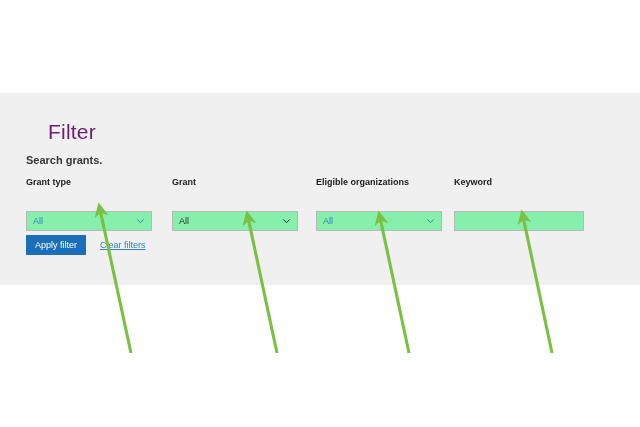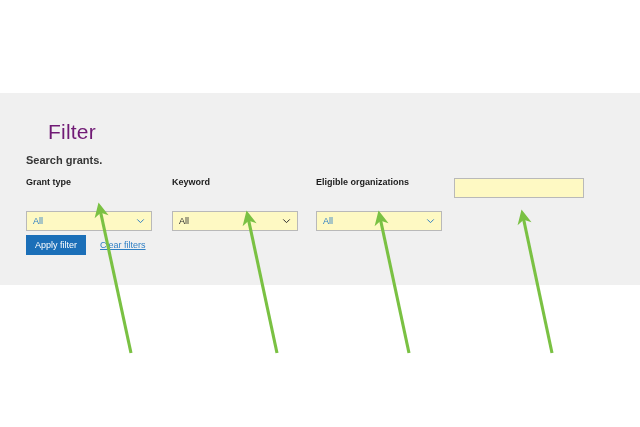--- a/index.html
+++ b/index.html
@@ -73,21 +73,21 @@
     color: #1c1c1c;
     line-height: 1;
     display: block;
     margin-bottom: 24px;
     white-space: nowrap;
   }
   .select-box,
   .text-box {
     position: relative;
     height: 20px;
-    background: #fef9c3;
+    background: #86efac;
     border: 1px solid #b9b9b9;
     box-sizing: border-box;
     display: flex;
     align-items: center;
     padding: 0 6px;
   }
   .select-value {
     font-size: 9px;
     line-height: 1;
   }
@@ -170,21 +170,21 @@
           <span class="select-value blue">All</span>
           <span class="chev">
             <svg viewBox="0 0 12 12">
                 <path d="M2 4.2 L6 8.2 L10 4.2" fill="none" stroke="#2f7fc4" stroke-width="1.3" stroke-linecap="round" stroke-linejoin="round"></path>
               </svg>
           </span>
         </div>
       </div>
 
       <div class="field f2">
-        <span class="field-label">Keyword</span>
+        <span class="field-label">Grant</span>
         <div class="select-box">
           <span class="select-value dark">All</span>
           <span class="chev">
             <svg viewBox="0 0 12 12">
                 <path d="M2 4.2 L6 8.2 L10 4.2" fill="none" stroke="#2b2b2b" stroke-width="1.3" stroke-linecap="round" stroke-linejoin="round"></path>
               </svg>
           </span>
         </div>
       </div>
 
@@ -194,20 +194,21 @@
           <span class="select-value blue">All</span>
           <span class="chev">
             <svg viewBox="0 0 12 12">
                 <path d="M2 4.2 L6 8.2 L10 4.2" fill="none" stroke="#2f7fc4" stroke-width="1.3" stroke-linecap="round" stroke-linejoin="round"></path>
               </svg>
           </span>
         </div>
       </div>
 
       <div class="field f4">
+        <span class="field-label">Keyword</span>
         <div class="text-box">
           <span class="select-value dark"></span>
         </div>
       </div>
 
     </div>
 
     <div class="actions">
       <button class="apply-btn">Apply filter</button>
       <a class="clear-link">Clear filters</a>

